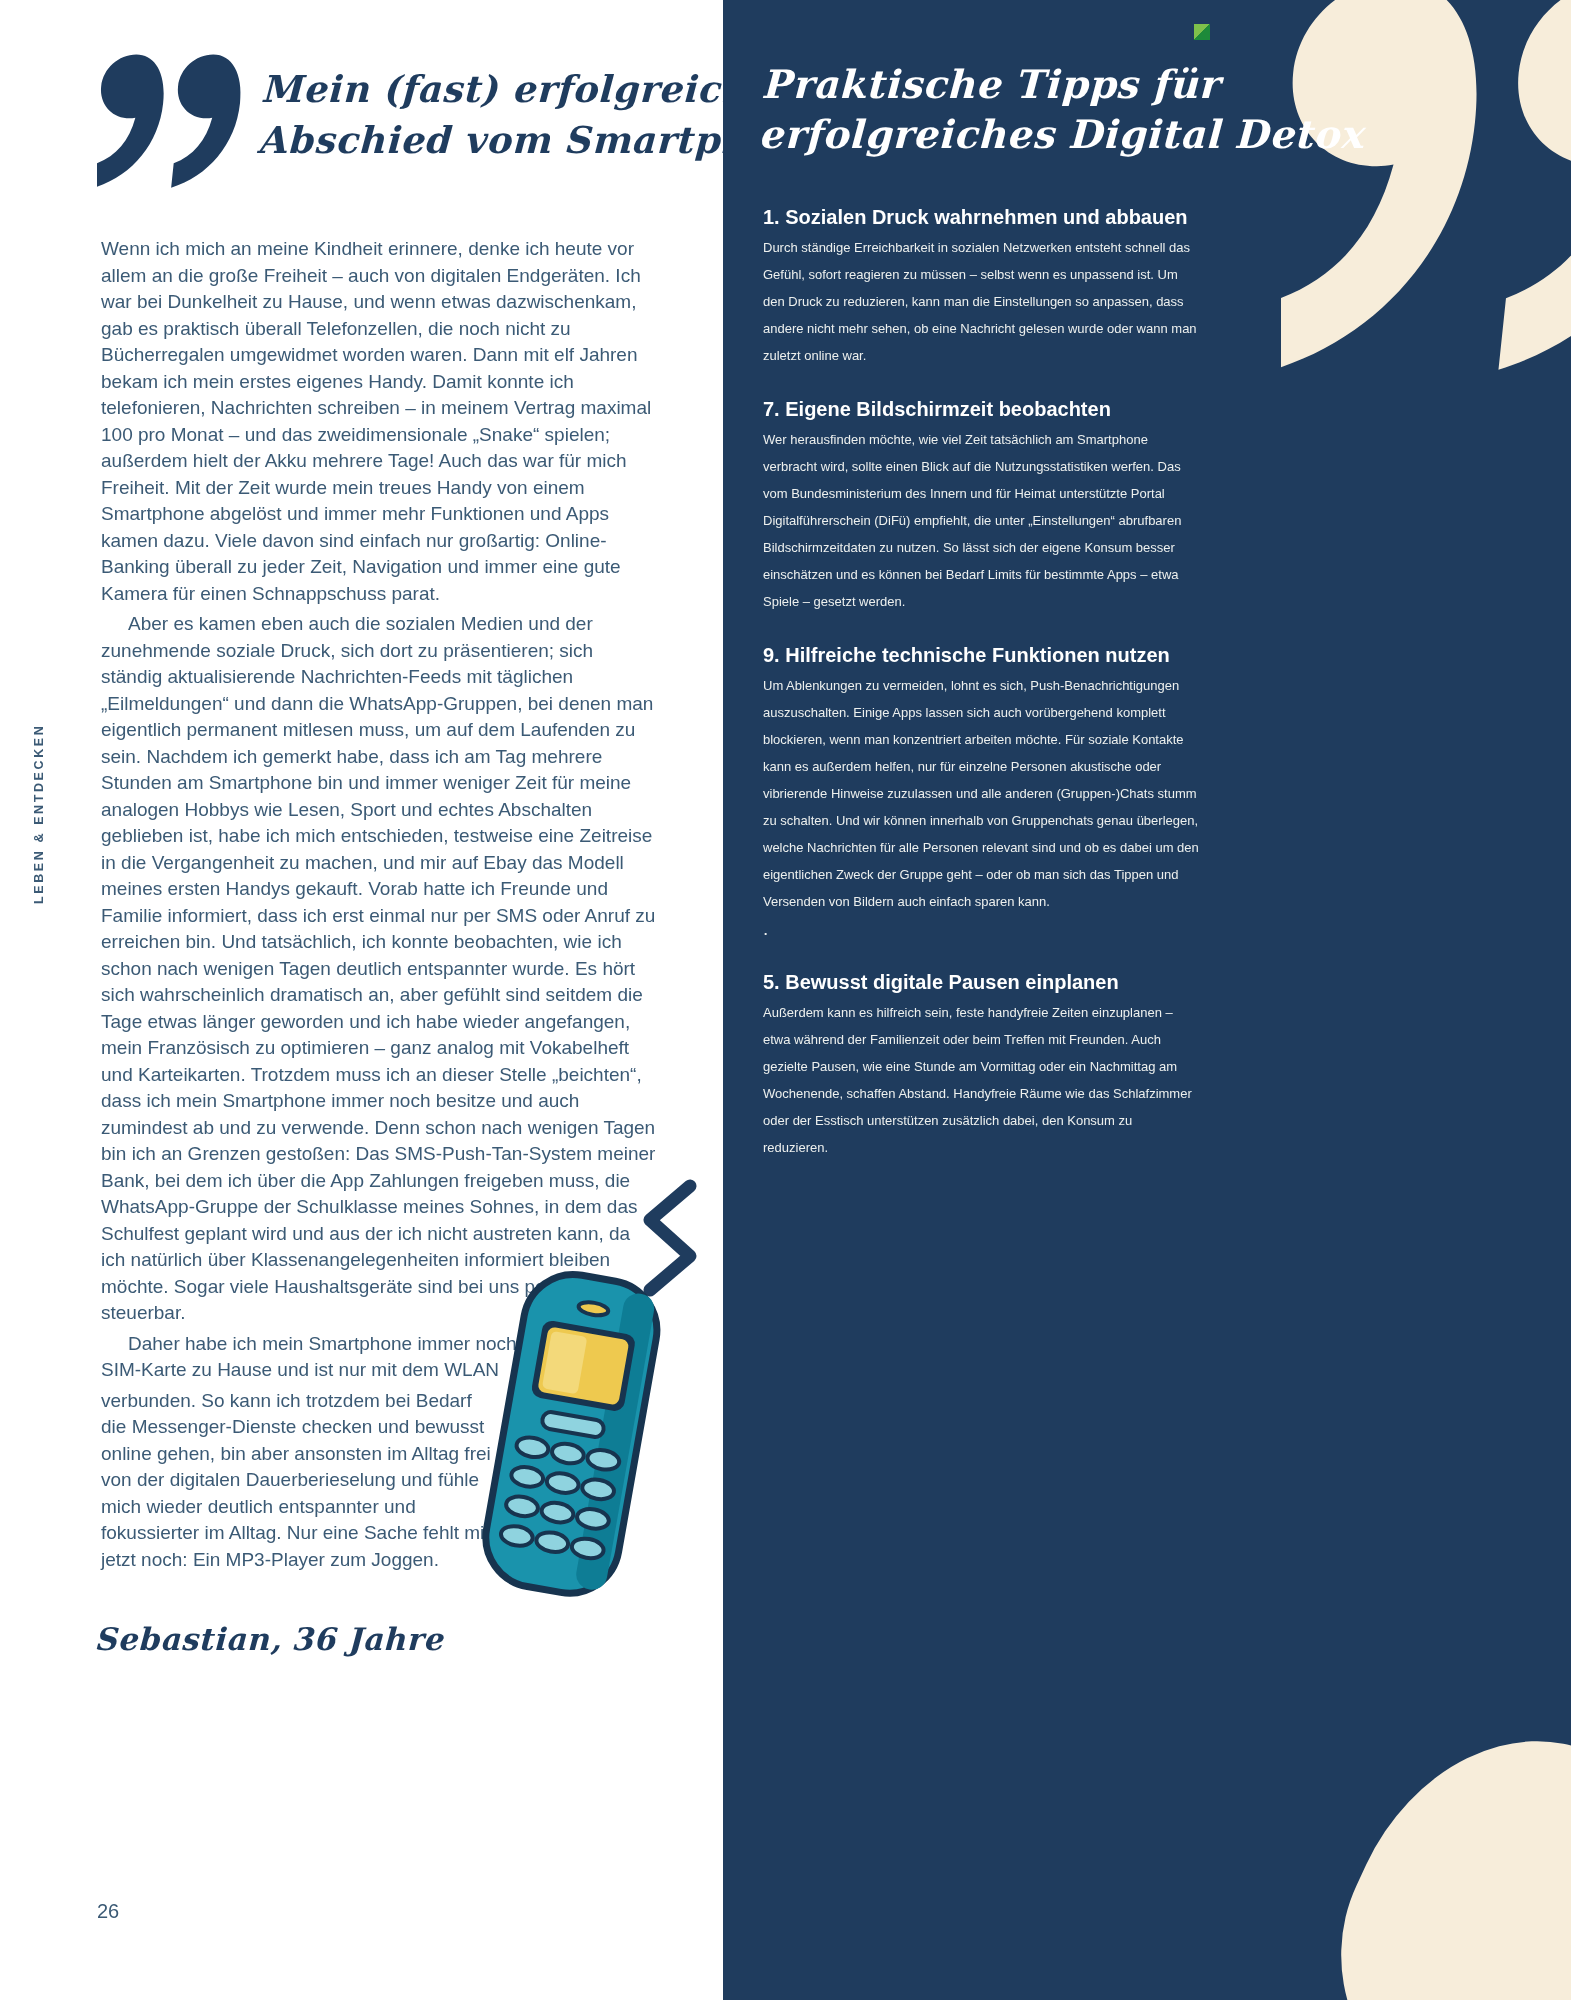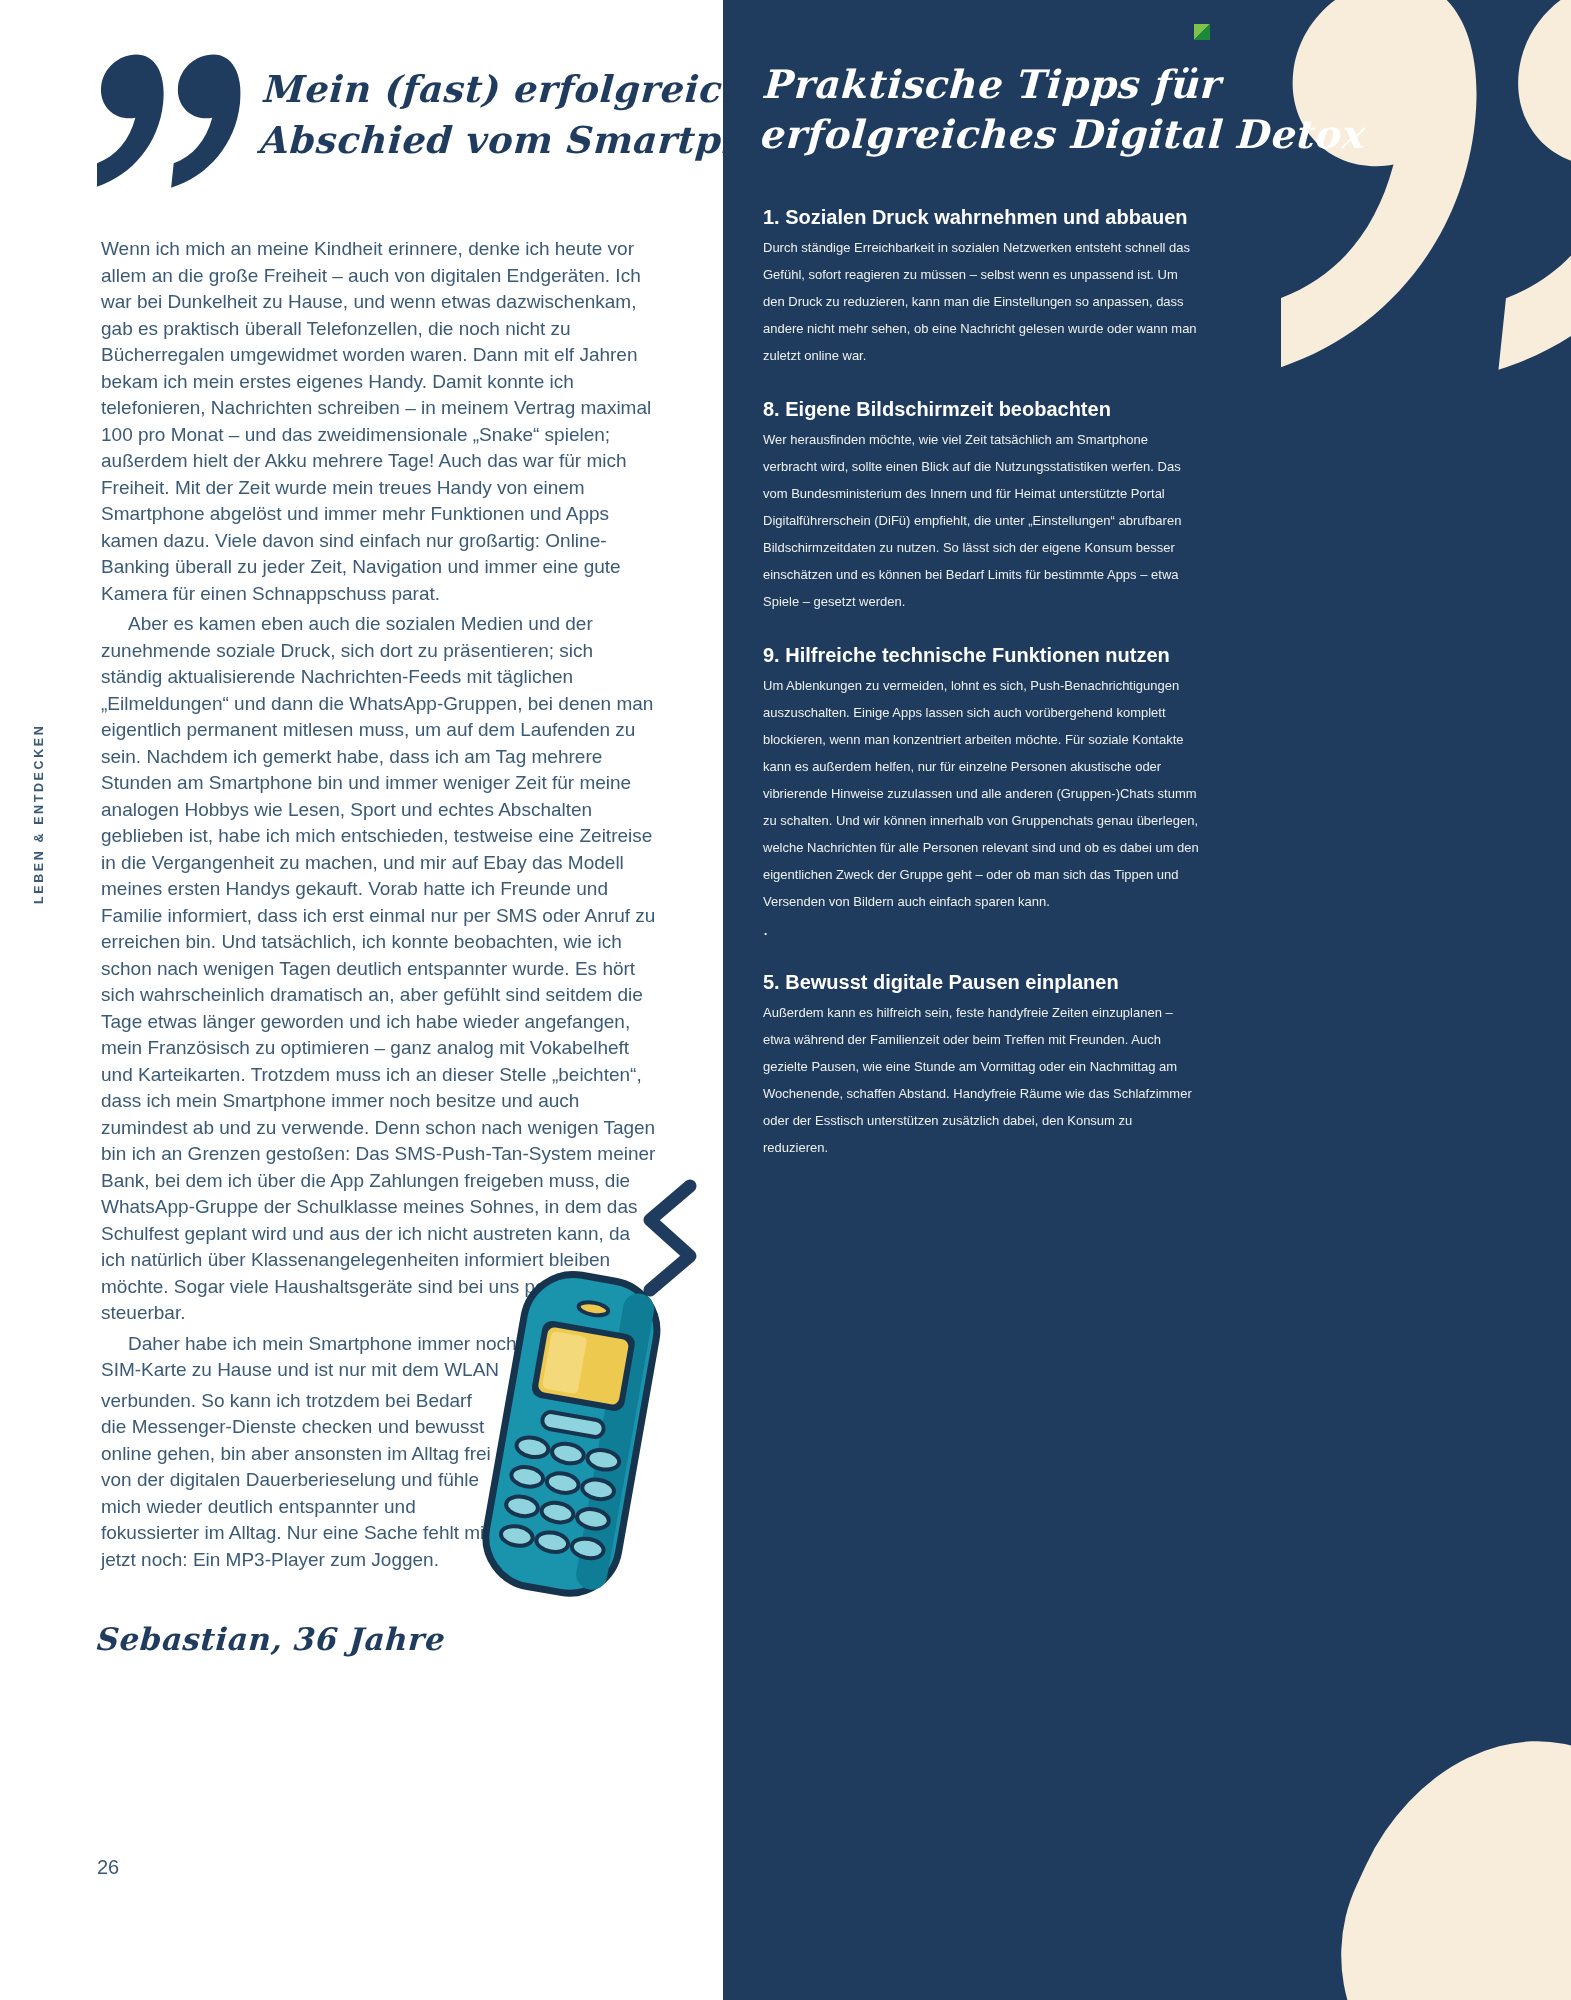--- a/index.html
+++ b/index.html
@@ -43,21 +43,21 @@
   }
   .article-header{display:flex;align-items:flex-start;margin-bottom:34px;}
   .big-quote{flex:0 0 150px;}
   .title-block{
     padding-top:16px;margin-left:16px;font-size:37px;color:#1f3c5e;line-height:1.38;white-space:nowrap;
   }
   .body-p{font-size:19px;line-height:26.5px;margin:4px;}
   .indent{text-indent:27px;}
   .narrow{max-width:400px;}
   .signature{margin-top:44px;font-size:31px;color:#1f3c5e;display:inline-block;}
-  .page-number{position:absolute;left:97px;top:1856px;font-size:20px;color:#3b5a75;}
+  .page-number{position:absolute;left:97px;top:1900px;font-size:20px;color:#3b5a75;}
   .vertical-label{
     position:absolute;left:32px;top:904px;transform:rotate(-90deg);transform-origin:0 0;
     font-size:12.5px;letter-spacing:2.6px;color:#3b5a75;white-space:nowrap;font-weight:bold;
   }
   
   .phone-figure{position:absolute;left:452px;top:1176px;width:272px;height:432px;}
 </style>
 </head>
 <body>
 
@@ -135,21 +135,21 @@
         <div>Praktische Tipps für</div>
         <div>erfolgreiches Digital Detox</div>
       </div>
 
       <div class="tip">
         <div class="tip-heading">1. Sozialen Druck wahrnehmen und abbauen</div>
         <div class="tip-body">Durch ständige Erreichbarkeit in sozialen Netzwerken entsteht schnell das Gefühl, sofort reagieren zu müssen – selbst wenn es unpassend ist. Um den Druck zu reduzieren, kann man die Einstellungen so anpassen, dass andere nicht mehr sehen, ob eine Nachricht gelesen wurde oder wann man zuletzt online war.</div>
       </div>
 
       <div class="tip">
-        <div class="tip-heading">8. Eigene Bildschirmzeit beobachten</div>
+        <div class="tip-heading">7. Eigene Bildschirmzeit beobachten</div>
         <div class="tip-body">Wer herausfinden möchte, wie viel Zeit tatsächlich am Smartphone verbracht wird, sollte einen Blick auf die Nutzungsstatistiken werfen. Das vom Bundesministerium des Innern und für Heimat unterstützte Portal Digitalführerschein (DiFü) empfiehlt, die unter „Einstellungen“ abrufbaren Bildschirmzeitdaten zu nutzen. So lässt sich der eigene Konsum besser einschätzen und es können bei Bedarf Limits für bestimmte Apps – etwa Spiele – gesetzt werden.</div>
       </div>
 
       <div class="tip">
         <div class="tip-heading">9. Hilfreiche technische Funktionen nutzen</div>
         <div class="tip-body">Um Ablenkungen zu vermeiden, lohnt es sich, Push-Benachrichtigungen auszuschalten. Einige Apps lassen sich auch vorübergehend komplett blockieren, wenn man konzentriert arbeiten möchte. Für soziale Kontakte kann es außerdem helfen, nur für einzelne Personen akustische oder vibrierende Hinweise zuzulassen und alle anderen (Gruppen-)Chats stumm zu schalten. Und wir können innerhalb von Gruppenchats genau überlegen, welche Nachrichten für alle Personen relevant sind und ob es dabei um den eigentlichen Zweck der Gruppe geht – oder ob man sich das Tippen und Versenden von Bildern auch einfach sparen kann.</div>
         <div class="tip-footnote">.</div>
       </div>
 
       <div class="tip">

